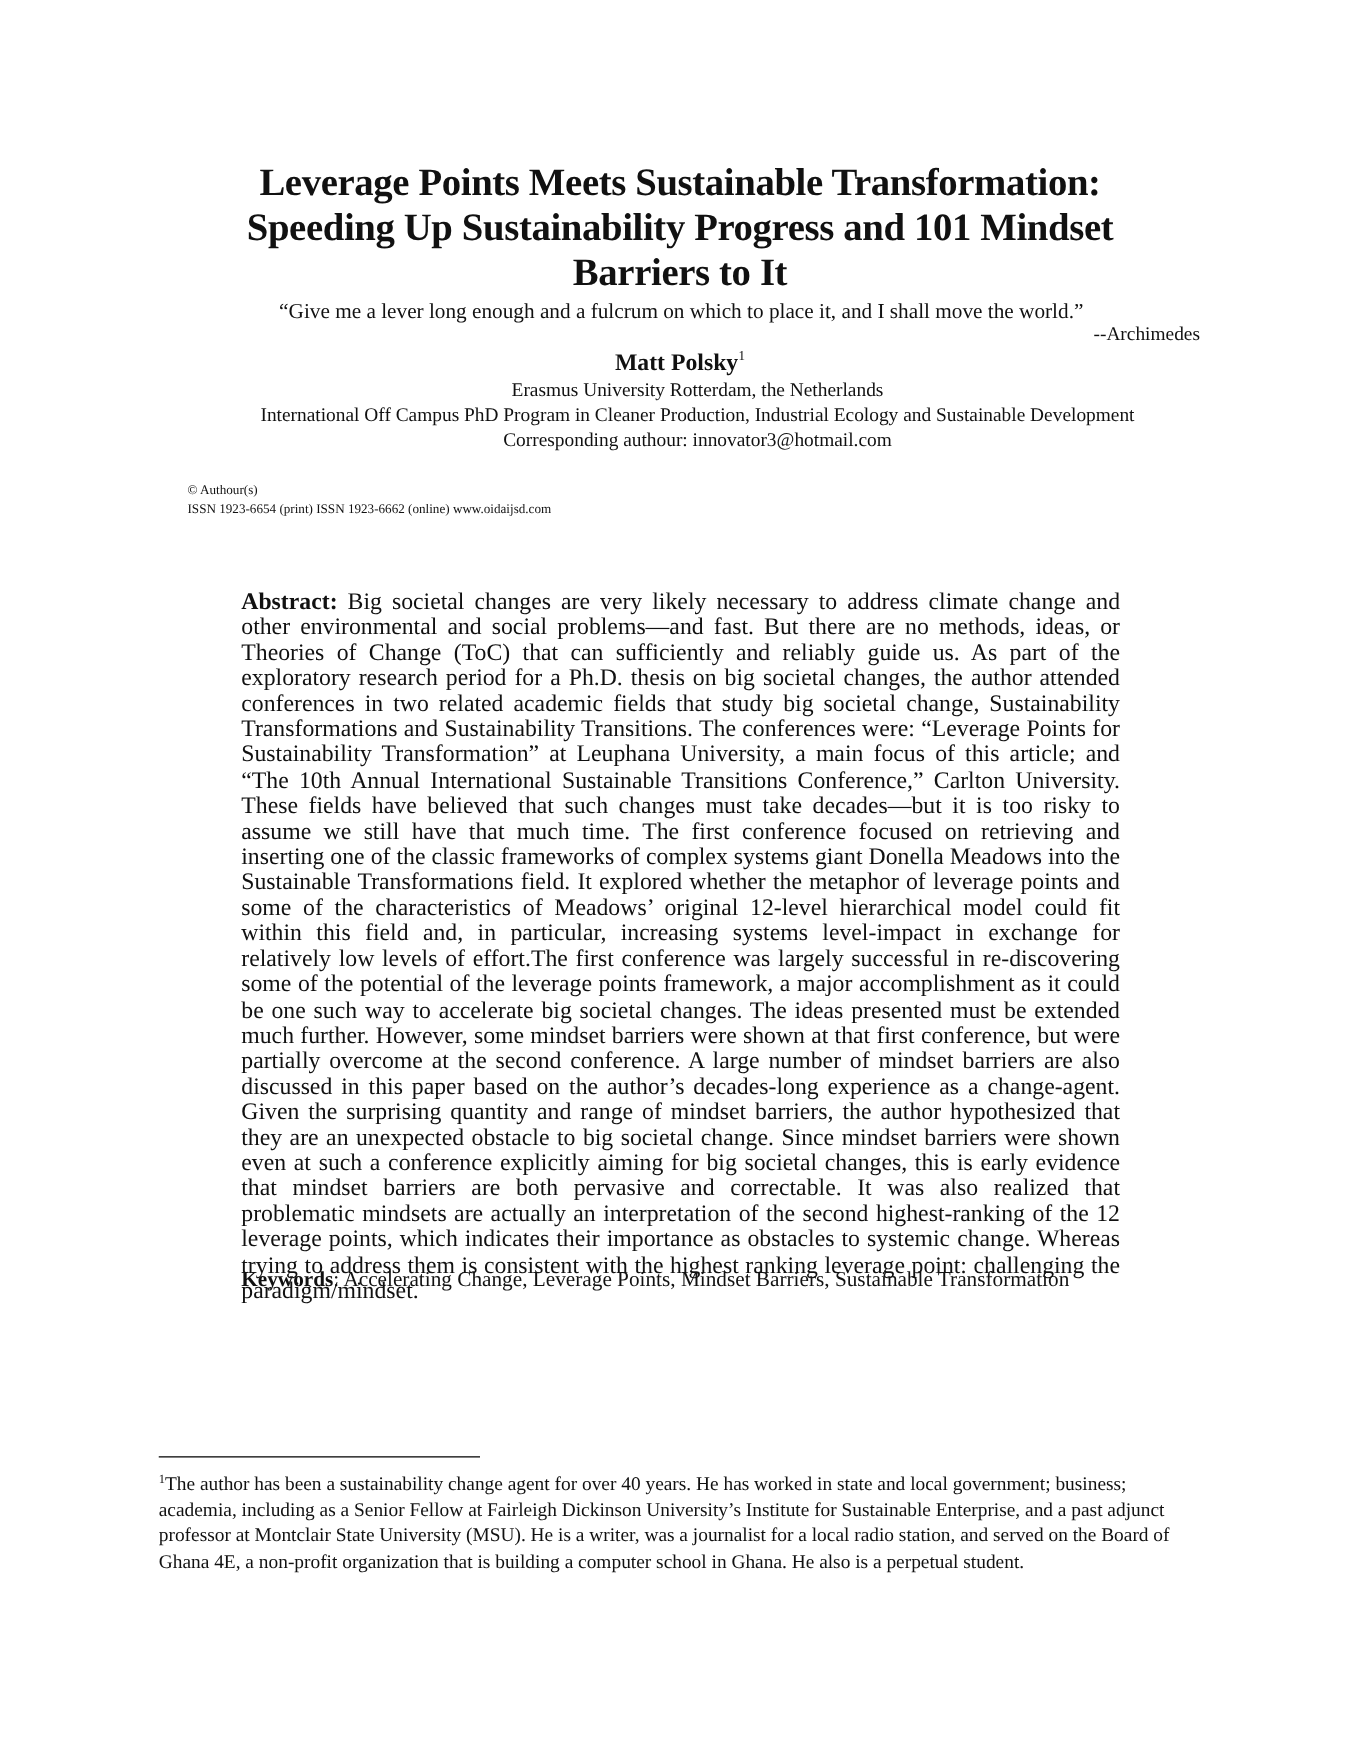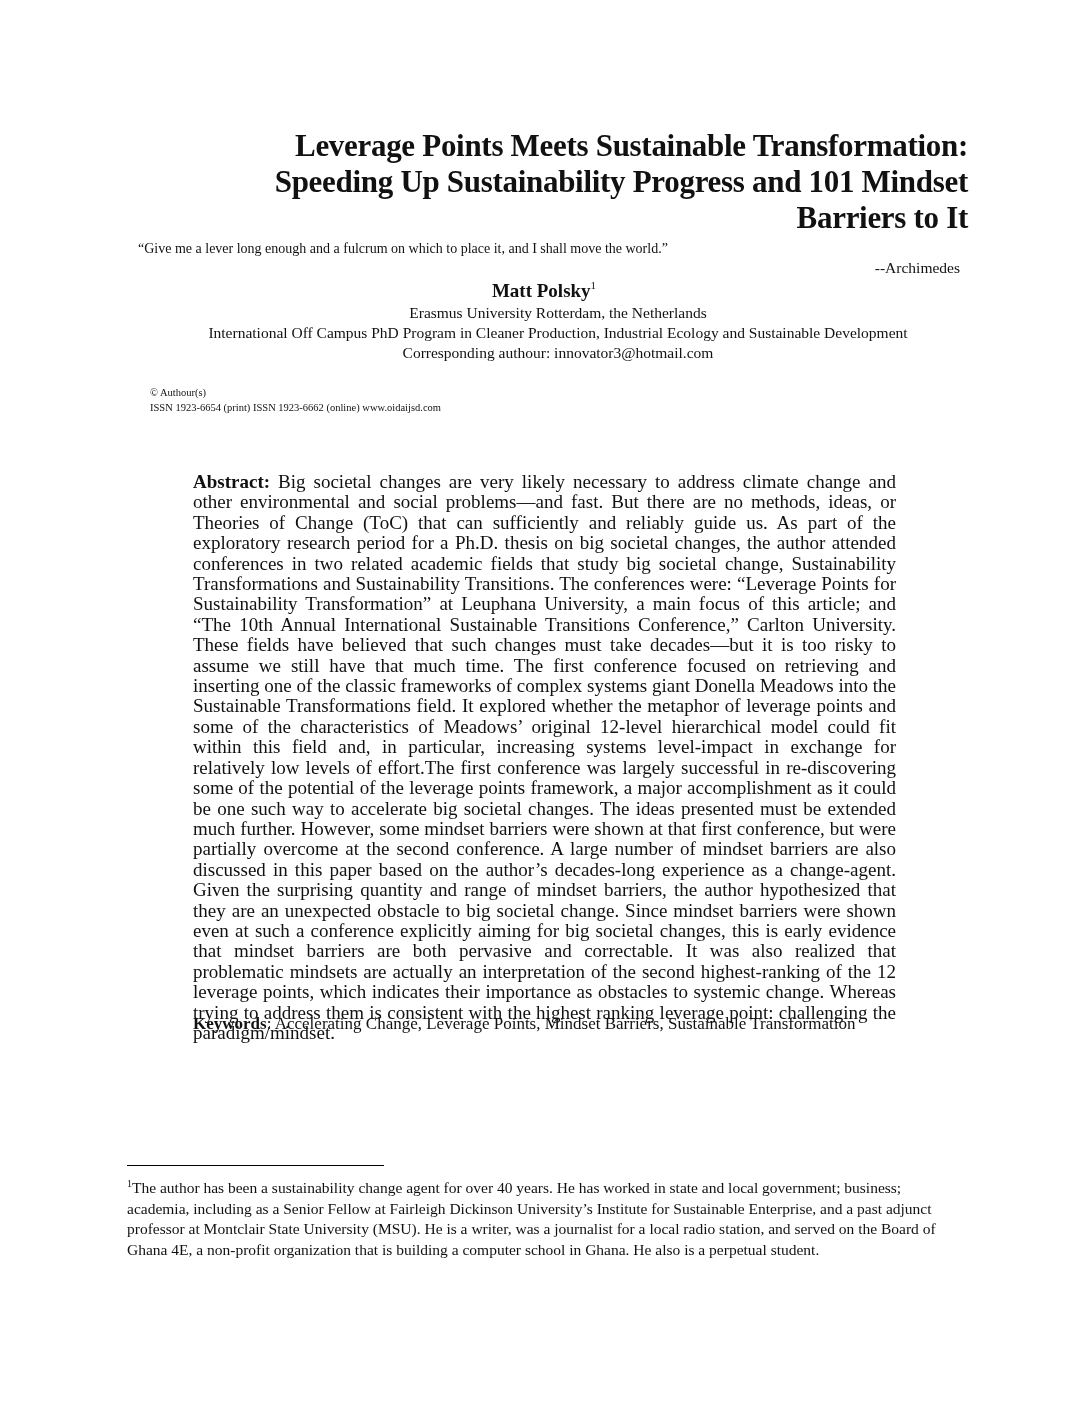--- a/index.html
+++ b/index.html
@@ -2,27 +2,27 @@
 <html><head>
   <meta charset="utf-8">
   <style>
     html, body { margin: 0; padding: 0; background: #ffffff; }
     body {
       width: 1088px; height: 1408px; position: relative; overflow: hidden;
       font-family: "Liberation Serif", "DejaVu Serif", serif; color: #111;
     }
     .title {
       position: absolute; left: 120px; width: 848px; top: 128px;
-      text-align: right; font-weight: bold; font-size: 31px; line-height: 36px;
+      text-align: center; font-weight: bold; font-size: 31px; line-height: 36px;
       letter-spacing: -0.3px;
     }
     .title div { white-space: nowrap; }
     .epigraph {
-      position: absolute; left: 138px; width: 850px; top: 240px;
-      text-align: left; font-size: 14px; line-height: 18px;
+      position: absolute; left: 120px; width: 850px; top: 240px;
+      text-align: center; font-size: 17px; line-height: 18px;
     }
     .attribution {
       position: absolute; right: 128px; top: 259px; font-size: 15.5px; line-height: 18px;
     }
     .author {
       position: absolute; left: 120px; width: 848px; top: 279px;
       text-align: center; font-weight: bold; font-size: 19px; line-height: 24px;
     }
     .author sup { font-size: 11px; font-weight: normal; vertical-align: 8px; line-height: 0; }
     .affil {

